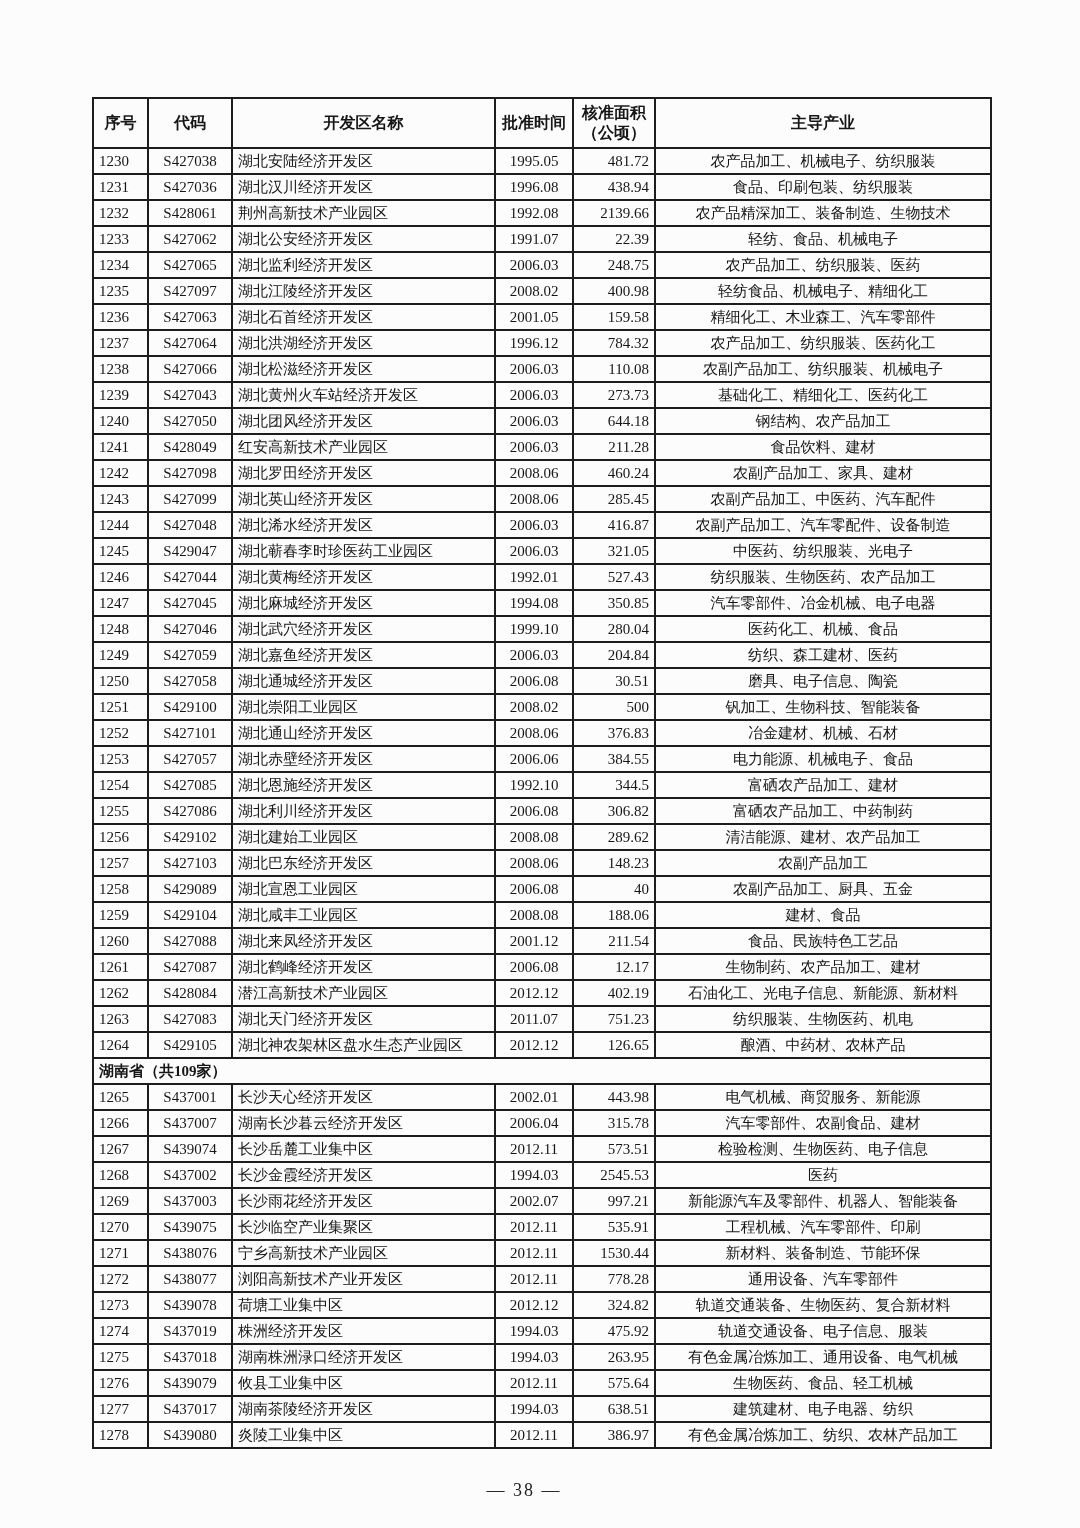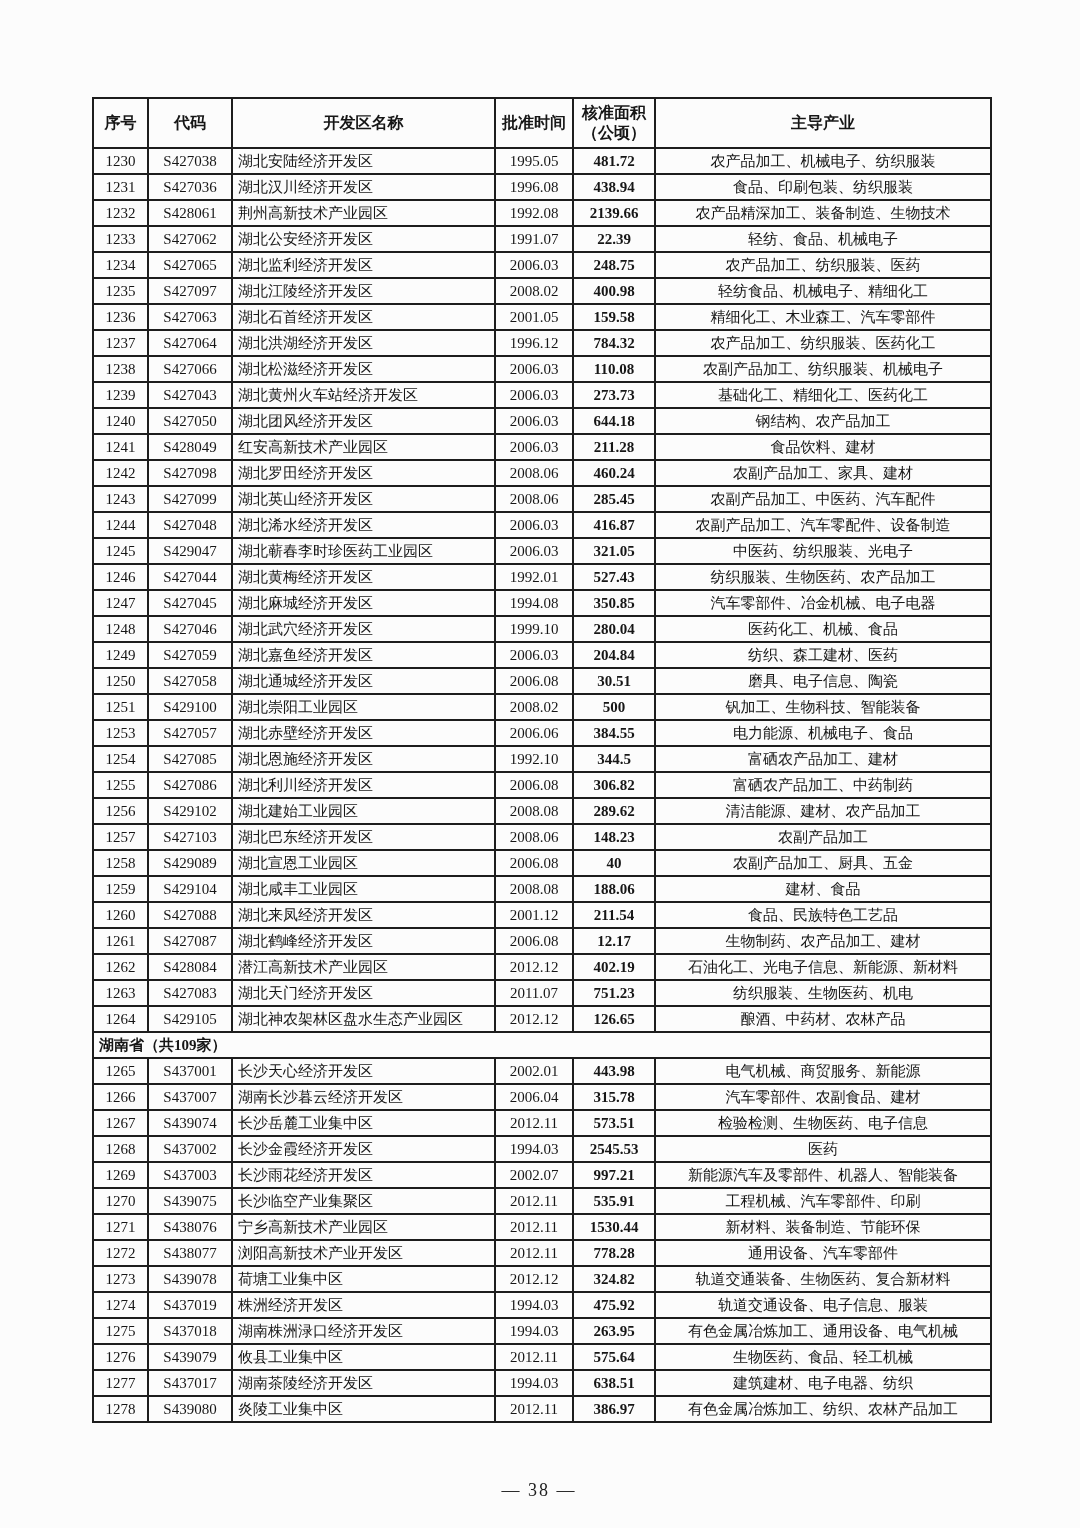--- a/index.html
+++ b/index.html
@@ -35,42 +35,41 @@
   table.zones th {
     font-size: 16px;
     font-weight: bold;
     text-align: center;
     vertical-align: middle;
     white-space: pre-line;
     height: 46px;
     padding: 1px 2px;
   }
   table.zones td { height: 22px; vertical-align: middle; }
-  .col-seq   { width: 49px;  text-align: center; }
+  .col-seq   { width: 49px;  }
   .col-code  { width: 78px;  text-align: center; }
   .col-name  { width: 257px; text-align: left; }
   .col-date  { width: 72px;  text-align: center; margin-left: 18px; }
-  .col-area  { width: 76px;  text-align: center; font-weight: bold; }
+  .col-area  { width: 76px;  text-align: right; }
   .col-industries { width: 330px; text-align: center; }
   td.section-cell {
     font-weight: bold;
     font-size: 16px;
     text-align: left;
     padding-left: 4px;
   }
   .page-footer {
     position: absolute;
     left: 0;
     top: 1480px;
     width: 1048px;
     text-align: center;
     font-size: 18px;
     letter-spacing: 2px;
     color: #1d1d1d;
-    padding-left: 15px;
   }
 </style>
 </head>
 <body>
 
 <div class="page">
   <table class="zones">
     <thead>
       <tr>
           <th class="col-seq">序号</th>
@@ -253,20 +252,28 @@
         </tr>
         <tr>
           <td class="col-seq">1251</td>
           <td class="col-code">S429100</td>
           <td class="col-name">湖北崇阳工业园区</td>
           <td class="col-date">2008.02</td>
           <td class="col-area">500</td>
           <td class="col-industries">钒加工、生物科技、智能装备</td>
         </tr>
         <tr>
+          <td class="col-seq">1252</td>
+          <td class="col-code">S427101</td>
+          <td class="col-name">湖北通山经济开发区</td>
+          <td class="col-date">2008.06</td>
+          <td class="col-area">376.83</td>
+          <td class="col-industries">冶金建材、机械、石材</td>
+        </tr>
+        <tr>
           <td class="col-seq">1253</td>
           <td class="col-code">S427057</td>
           <td class="col-name">湖北赤壁经济开发区</td>
           <td class="col-date">2006.06</td>
           <td class="col-area">384.55</td>
           <td class="col-industries">电力能源、机械电子、食品</td>
         </tr>
         <tr>
           <td class="col-seq">1254</td>
           <td class="col-code">S427085</td>

